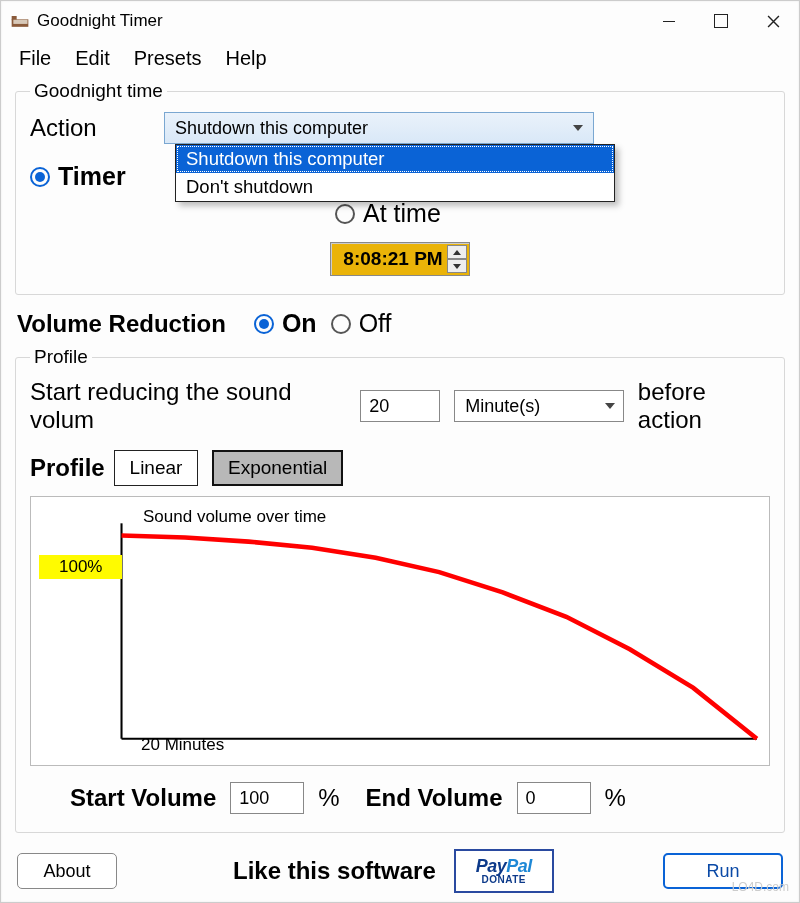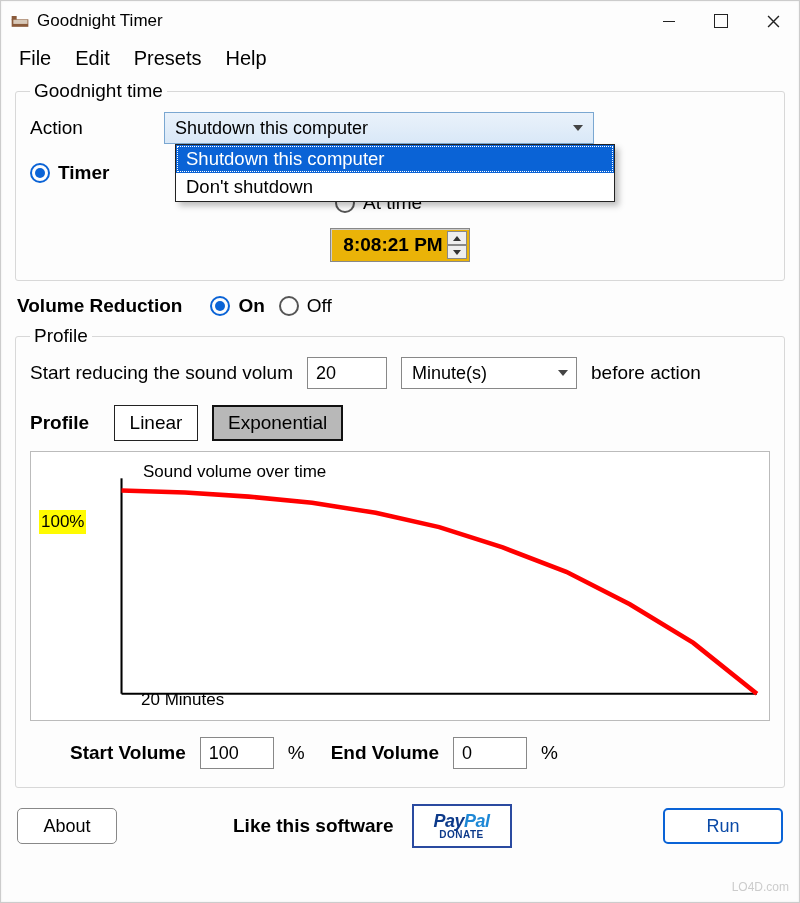--- a/index.html
+++ b/index.html
@@ -34,21 +34,21 @@
   .content { padding:0 14px; }
   fieldset {
     border:1px solid #d8d8d8;
     border-radius:3px;
     margin:0 0 10px 0;
     padding:10px 14px 18px 14px;
     position:relative;
   }
   legend { font-size:19px; padding:0 4px; }
   .row { display:flex; align-items:center; gap:14px; margin-top:8px; }
-  .label { font-size:19px; }
+  .label { font-size:24px; }
   .bold { font-weight:700; }
   
   .select {
     border:1px solid #7aa7d1;
     background:linear-gradient(#eaf2fb,#d9e8f7);
     height:32px;
     display:flex; align-items:center;
     padding:0 30px 0 10px;
     font-size:18px;
     position:relative;
@@ -65,21 +65,21 @@
     top:42px; left:159px;
     width:440px;
     border:1px solid #222;
     background:#fff;
     box-shadow:4px 4px 6px rgba(0,0,0,0.25);
     z-index:50;
   }
   .dropdown .opt { padding:3px 10px; font-size:18.5px; }
   .dropdown .opt.sel { background:#0a63d6; color:#fff; outline:1px dotted #fff; outline-offset:-2px; }
   
-  .radio { display:flex; align-items:center; gap:8px; font-size:19px; }
+  .radio { display:flex; align-items:center; gap:8px; font-size:25px; }
   .radio .r {
     width:20px; height:20px; border:2px solid #555; border-radius:50%;
     display:flex; align-items:center; justify-content:center;
   }
   .radio.sel .r { border-color:#0a63d6; }
   .radio.sel .r::after { content:""; width:10px; height:10px; border-radius:50%; background:#0a63d6; }
   
   .timebox {
     border:1px solid #888;
     box-shadow:inset 1px 1px 0 #ccc;
@@ -131,21 +131,21 @@
     background:#fff;
     display:flex; align-items:center; justify-content:center;
     min-width:84px;
   }
   .tbtn.on { background:#b8b8b8; border:2px solid #111; }
   
   .chartframe { border:1px solid #bbb; background:#fff; padding:6px 8px 8px 8px; margin-top:10px; height:270px; position:relative; }
   .chartlabel { font-size:17px; position:absolute; }
   .chartlabel.title { left:112px; top:10px; }
   .chartlabel.xlab { left:110px; bottom:10px; }
-  .ylab { position:absolute; left:8px; top:58px; background:#fffb00; font-size:17px; padding:2px 2px; font-weight:500; }
+  .ylab { position:absolute; left:8px; top:58px; background:#fffb00; font-size:17px; padding:2px 20px; font-weight:500; }
   svg.chart { width:100%; height:100%; }
   
   .botbar { display:flex; align-items:center; gap:18px; padding:6px 16px 14px 16px; }
   .btn {
     border:1px solid #888; border-radius:5px;
     background:#fff; height:36px; padding:0 20px;
     font-size:18px; display:flex; align-items:center; justify-content:center;
     min-width:100px;
   }
   .btn.primary { border:2px solid #0a63d6; color:#0a49a6; min-width:120px; }

